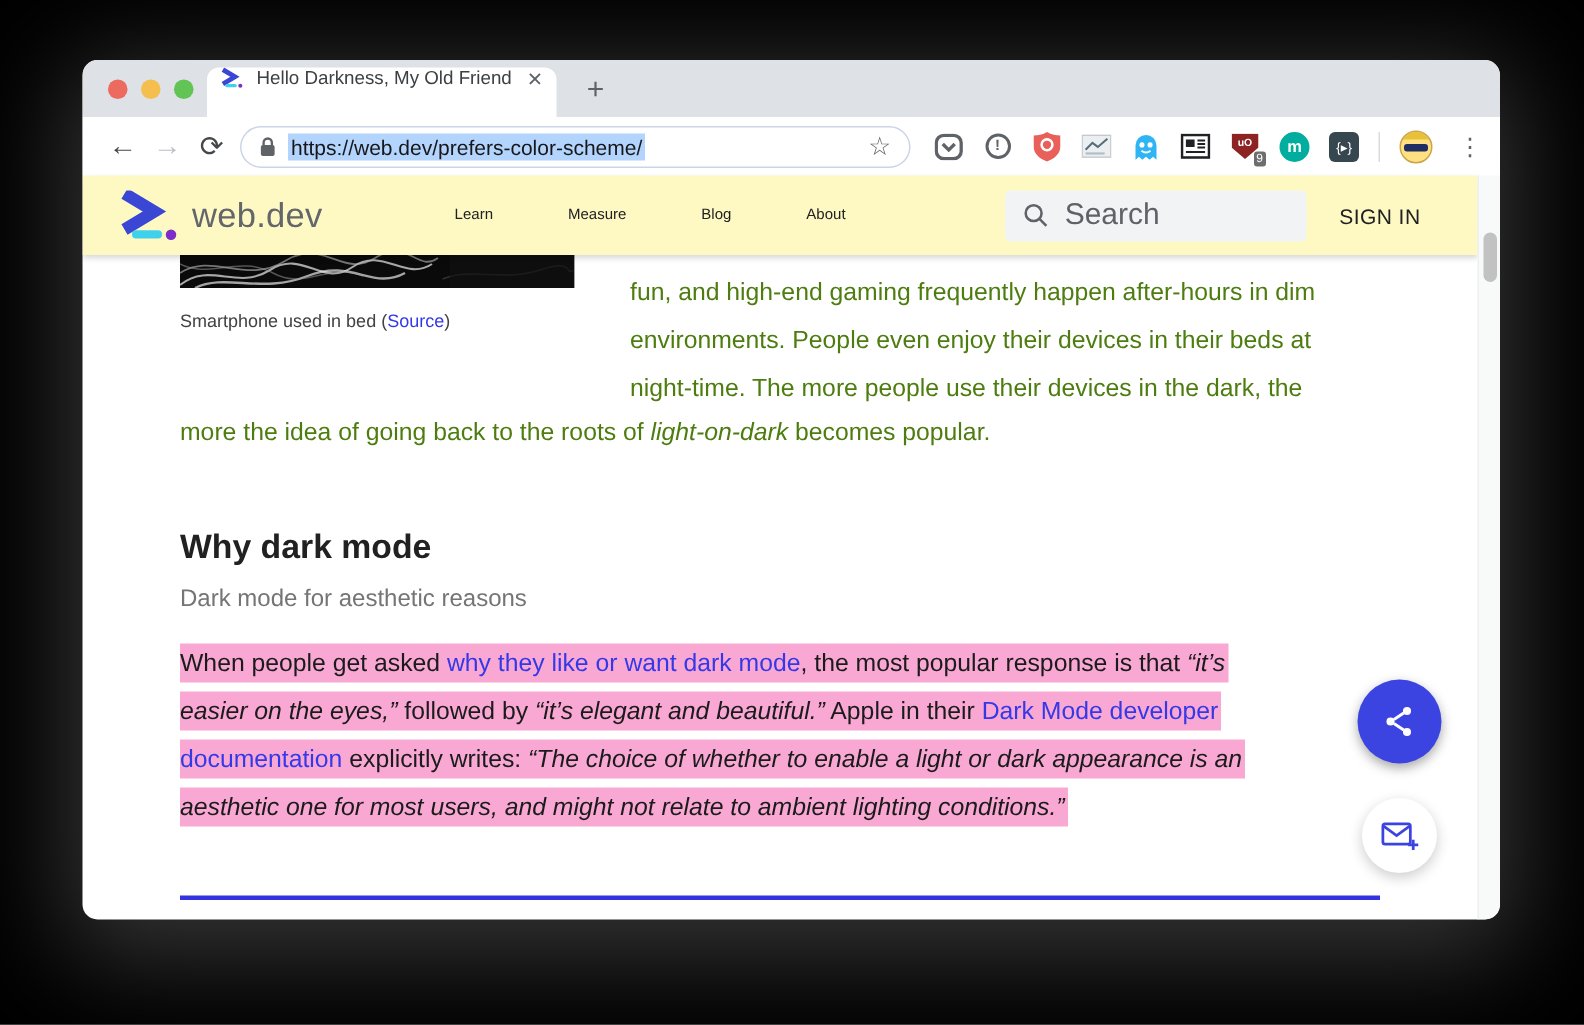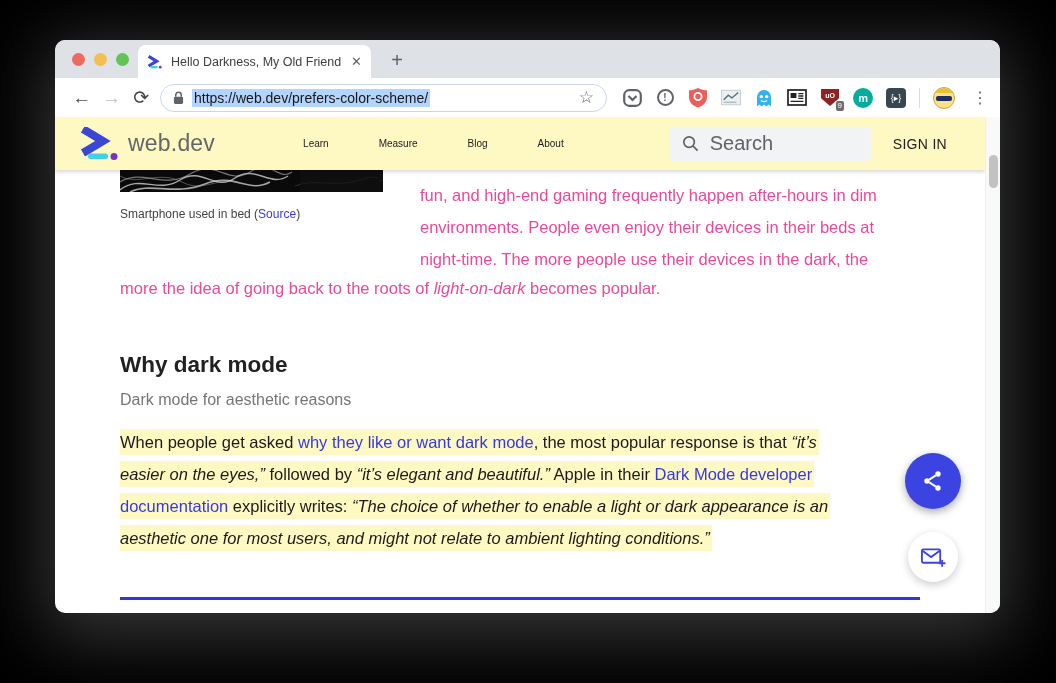--- a/index.html
+++ b/index.html
@@ -13,21 +13,21 @@
 
   
   .tabstrip { position:absolute; left:0; top:0; width:100%; height:38px;
               background:#DEE1E6; border-radius:10px 10px 0 0; }
   .lights { position:absolute; left:17px; top:13px; display:flex; gap:9px; }
   .light { width:13px; height:13px; border-radius:50%; }
   .light.red { background:#ED6A5E; } .light.yellow { background:#F4BF4F; }
   .light.green { background:#61C454; }
   .tab { position:absolute; left:83px; bottom:0; width:233px; height:33px;
          background:#fff; border-radius:8px 8px 0 0; display:flex;
-         align-items:center; padding:0 9px; gap:8px; }
+         align-items:flex-start; padding:0 9px; gap:8px; }
   .tab-title { flex:1; font-size:12.5px; color:#3C4043; white-space:nowrap;
                overflow:hidden; }
   .tab-close { font-size:13px; color:#5F6368; cursor:default; }
   .newtab-btn { position:absolute; left:330px; top:9px; width:24px; height:24px;
                 font-size:20px; color:#5F6368; text-align:center; line-height:22px; }
 
   
   .toolbar { position:absolute; left:0; top:38px; width:100%; height:39px;
              background:#fff; display:flex; align-items:center; padding:0 12px; }
   .nav-ic { width:30px; text-align:center; font-size:19px; color:#45484b; }
@@ -83,30 +83,30 @@
   .scrollbar { position:absolute; right:0; top:77px; bottom:0; width:15px;
                background:#F8F9F9; border-left:1px solid #EDEFF1; z-index:6; }
   .thumb { position:absolute; left:3px; top:38px; width:9px; height:33px;
            background:#C2C2C2; border-radius:5px; }
 
   
   .article-img { position:absolute; left:65px; top:130px; width:263px; height:22px; }
   .caption { position:absolute; left:65px; top:167px; font-size:12px; color:#424242; }
   .link { color:#3439E8; }
   .pcol { position:absolute; left:365px; top:139px; width:520px; }
-  .pline, .pfull { font-size:16.5px; color:#ec4899; line-height:32px;
+  .pline, .pfull { font-size:16.5px; color:#4d7c0f; line-height:32px;
                    white-space:nowrap; }
   .pfull-wrap { position:absolute; left:65px; top:232px; }
   .it { font-style:italic; }
   .h2 { position:absolute; left:65px; top:312px; font-size:22.5px; font-weight:bold;
         color:#212121; }
   .h3 { position:absolute; left:65px; top:351px; font-size:16px; color:#757575; }
   .selpara { position:absolute; left:65px; top:386px; }
   .selline { font-size:16.5px; color:#1b1b1b; line-height:32px; white-space:nowrap; }
-  .hl { background:#fef9c3; padding:4px 2px 4px 0; }
+  .hl { background:#f9a8d4; padding:4px 2px 4px 0; }
   .divider { position:absolute; left:65px; top:557px; width:800px; height:3px;
              background:#3433E0; }
 
   
   .fab-share { position:absolute; left:850px; top:413px; width:56px; height:56px;
                border-radius:50%; background:#3B44E0; display:flex; align-items:center;
                justify-content:center; box-shadow:0 3px 8px rgba(0,0,0,.35); z-index:7; }
   .fab-mail { position:absolute; left:853px; top:492px; width:50px; height:50px;
               border-radius:50%; background:#fff; display:flex; align-items:center;
               justify-content:center; box-shadow:0 3px 9px rgba(0,0,0,.2); z-index:7; }

